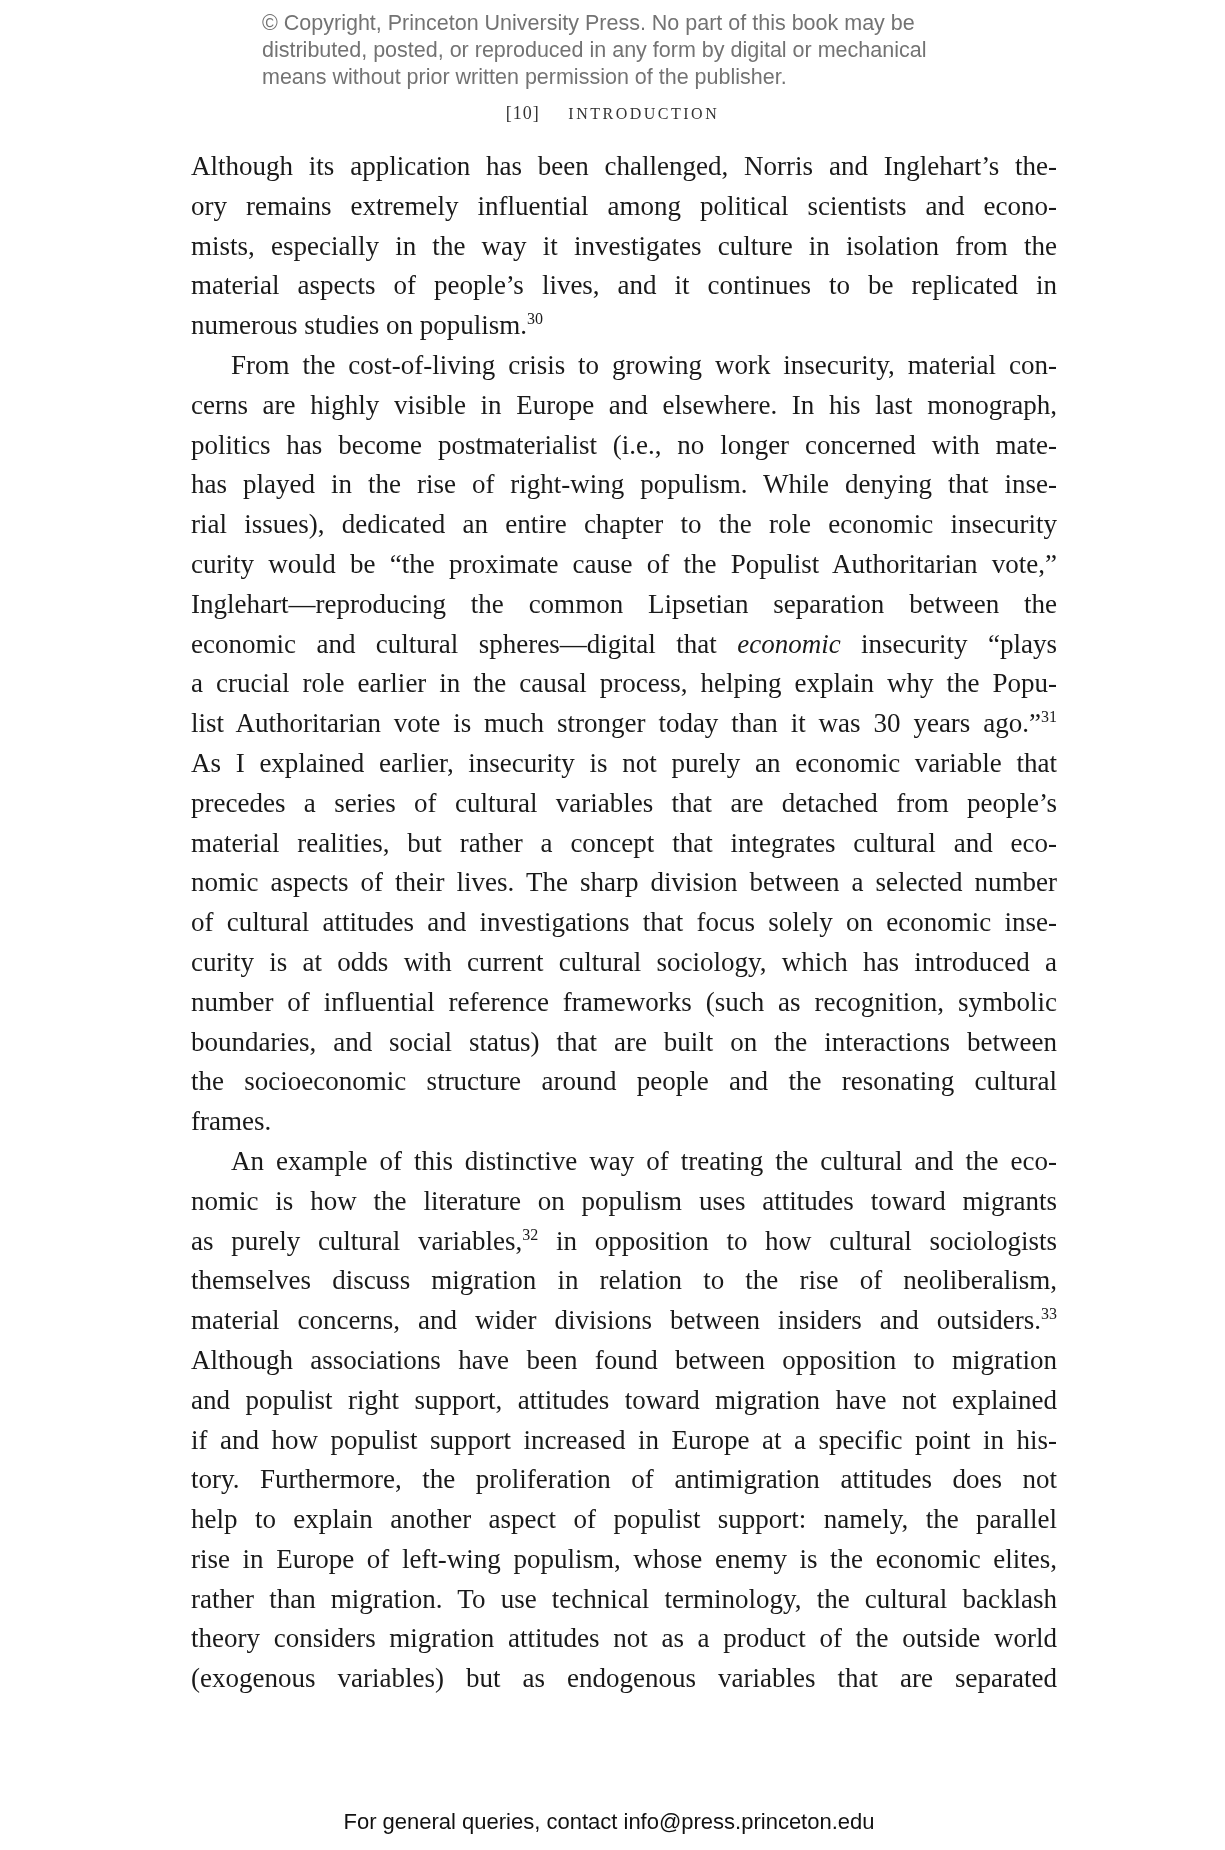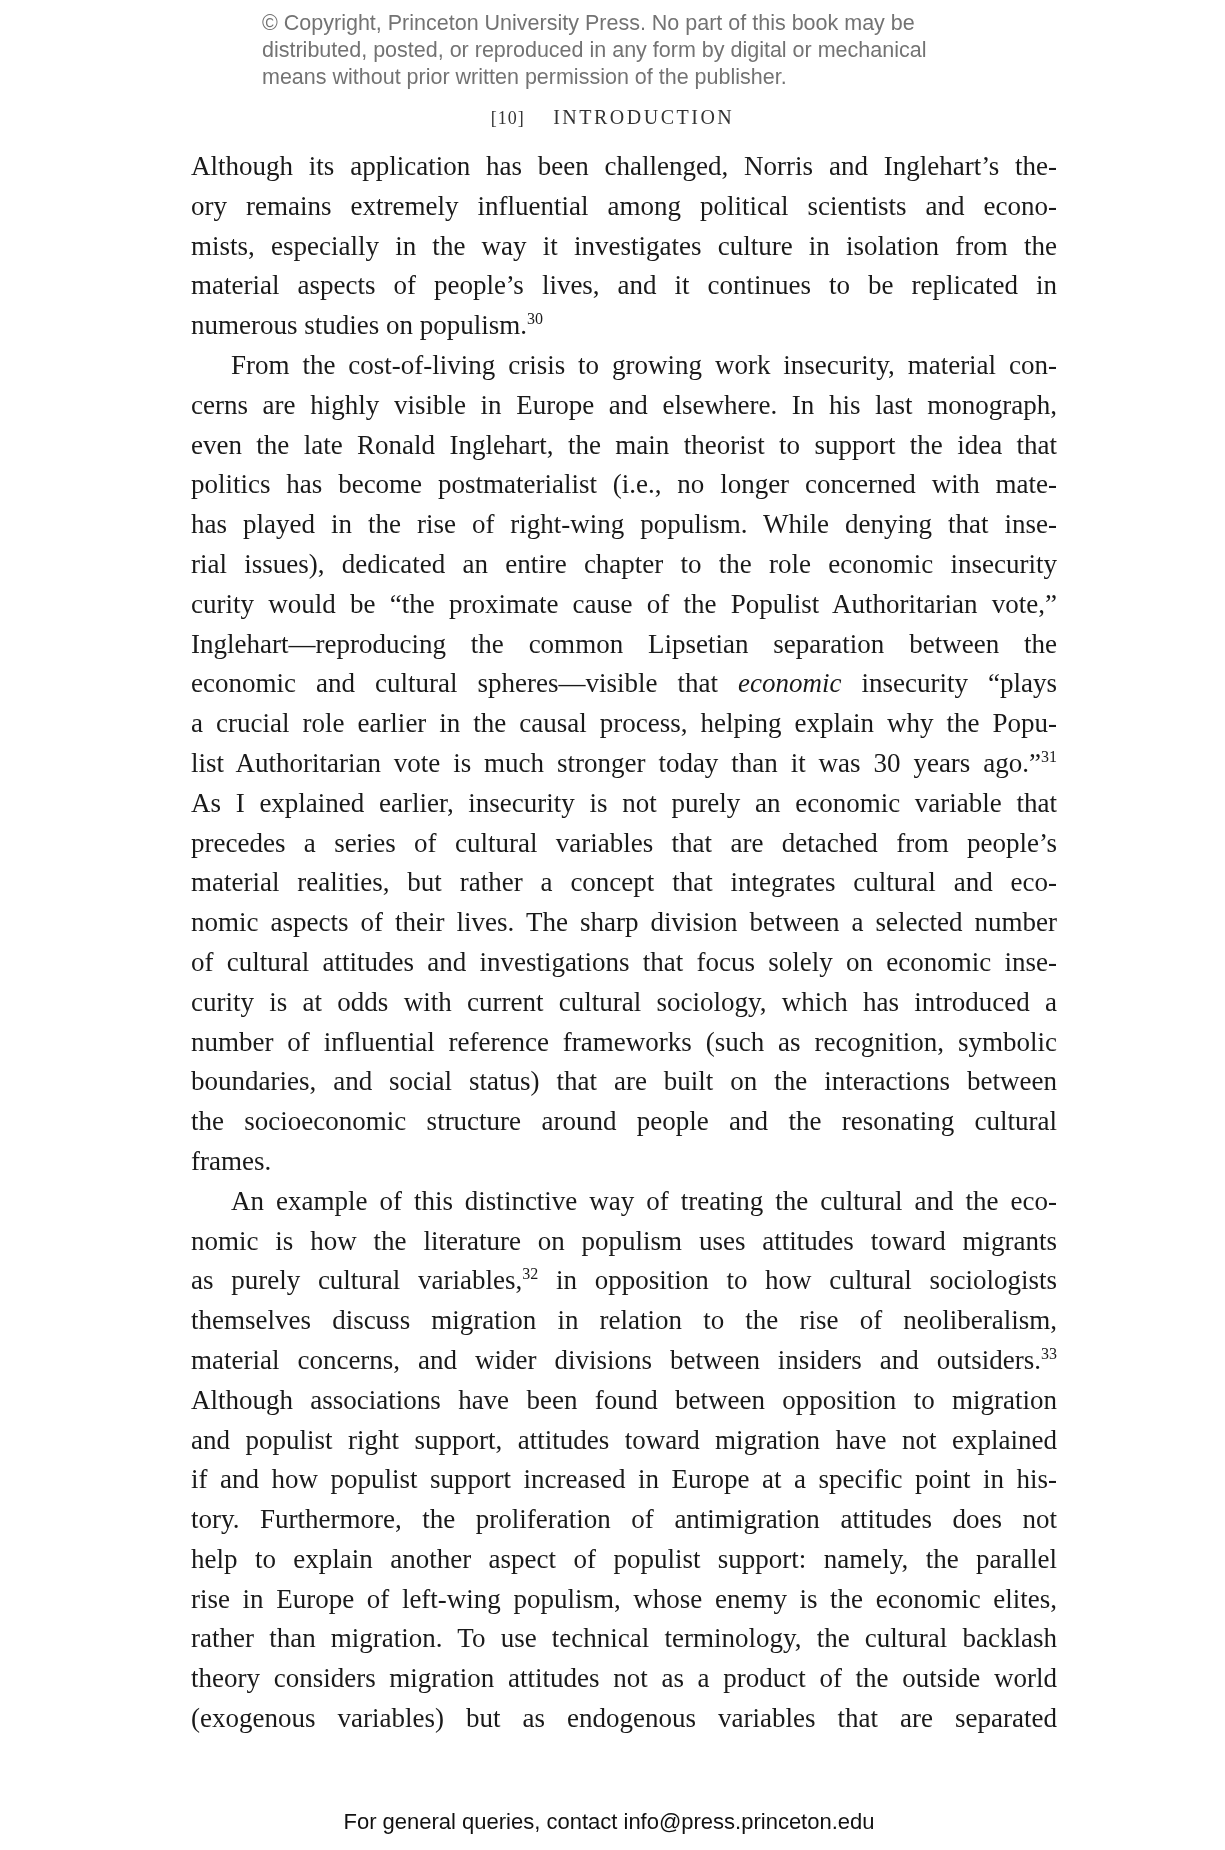--- a/index.html
+++ b/index.html
@@ -7,21 +7,21 @@
   .copyright {
     position: absolute; left: 262px; top: 10px; width: 720px;
     font-family: "Liberation Sans", sans-serif; font-size: 21.5px; line-height: 27px; color: #737373;
   }
   .copyright .cline { display: block; white-space: nowrap; }
   .running-head {
     position: absolute; left: 0; width: 1225px; top: 99px; text-align: center;
     font-family: "Liberation Serif", serif; font-size: 18px; letter-spacing: 2px; color: #333;
   }
   .running-head .folio { margin-right: 22px; letter-spacing: 1px; }
-  .running-head .title { font-variant: small-caps; text-transform: lowercase; font-size: 28px; letter-spacing: 2.5px; }
+  .running-head .title { font-variant: small-caps; text-transform: lowercase; font-size: 23px; letter-spacing: 2.5px; }
   .body-text {
     position: absolute; left: 191px; top: 147px; width: 866px;
     font-family: "Liberation Serif", serif; font-size: 27px; line-height: 39.8px; color: #1a1a1a;
   }
   .line {
     display: block; height: 39.8px; white-space: nowrap; text-align: justify; text-align-last: justify; font-family: Liberation Serif, serif;
   }
   .line.last { text-align: right; text-align-last: left; }
   .line.indent { padding-left: 40px; }
   .line sup, .fn { font-size: 16px; vertical-align: 10px; line-height: 0; }
@@ -49,27 +49,26 @@
     <div>
       <span class="line"><span>Although its application has been challenged, Norris and Inglehart’s the-</span></span>
       <span class="line"><span>ory remains extremely influential among political scientists and econo-</span></span>
       <span class="line"><span>mists, especially in the way it investigates culture in isolation from the</span></span>
       <span class="line"><span>material aspects of people’s lives, and it continues to be replicated in</span></span>
       <span class="line last"><span>numerous studies on populism.</span><span class="fn">30</span></span>
     </div>
     <div>
       <span class="line indent"><span>From the cost-of-living crisis to growing work insecurity, material con-</span></span>
       <span class="line"><span>cerns are highly visible in Europe and elsewhere. In his last monograph,</span></span>
-      <span class="line"><span>even the late Ronald Inglehart, the main theorist to support the idea that</span></span>
       <span class="line"><span>politics has become postmaterialist (i.e., no longer concerned with mate-</span></span>
       <span class="line"><span>has played in the rise of right-wing populism. While denying that inse-</span></span>
       <span class="line"><span>rial issues), dedicated an entire chapter to the role economic insecurity</span></span>
       <span class="line"><span>curity would be “the proximate cause of the Populist Authoritarian vote,”</span></span>
       <span class="line"><span>Inglehart—reproducing the common Lipsetian separation between the</span></span>
-      <span class="line"><span>economic and cultural spheres—visible that </span><em>economic</em><span> insecurity “plays</span></span>
+      <span class="line"><span>economic and cultural spheres—digital that </span><em>economic</em><span> insecurity “plays</span></span>
       <span class="line"><span>a crucial role earlier in the causal process, helping explain why the Popu-</span></span>
       <span class="line"><span>list Authoritarian vote is much stronger today than it was 30 years ago.”</span><span class="fn">31</span></span>
       <span class="line"><span>As I explained earlier, insecurity is not purely an economic variable that</span></span>
       <span class="line"><span>precedes a series of cultural variables that are detached from people’s</span></span>
       <span class="line"><span>material realities, but rather a concept that integrates cultural and eco-</span></span>
       <span class="line"><span>nomic aspects of their lives. The sharp division between a selected number</span></span>
       <span class="line"><span>of cultural attitudes and investigations that focus solely on economic inse-</span></span>
       <span class="line"><span>curity is at odds with current cultural sociology, which has introduced a</span></span>
       <span class="line"><span>number of influential reference frameworks (such as recognition, symbolic</span></span>
       <span class="line"><span>boundaries, and social status) that are built on the interactions between</span></span>

